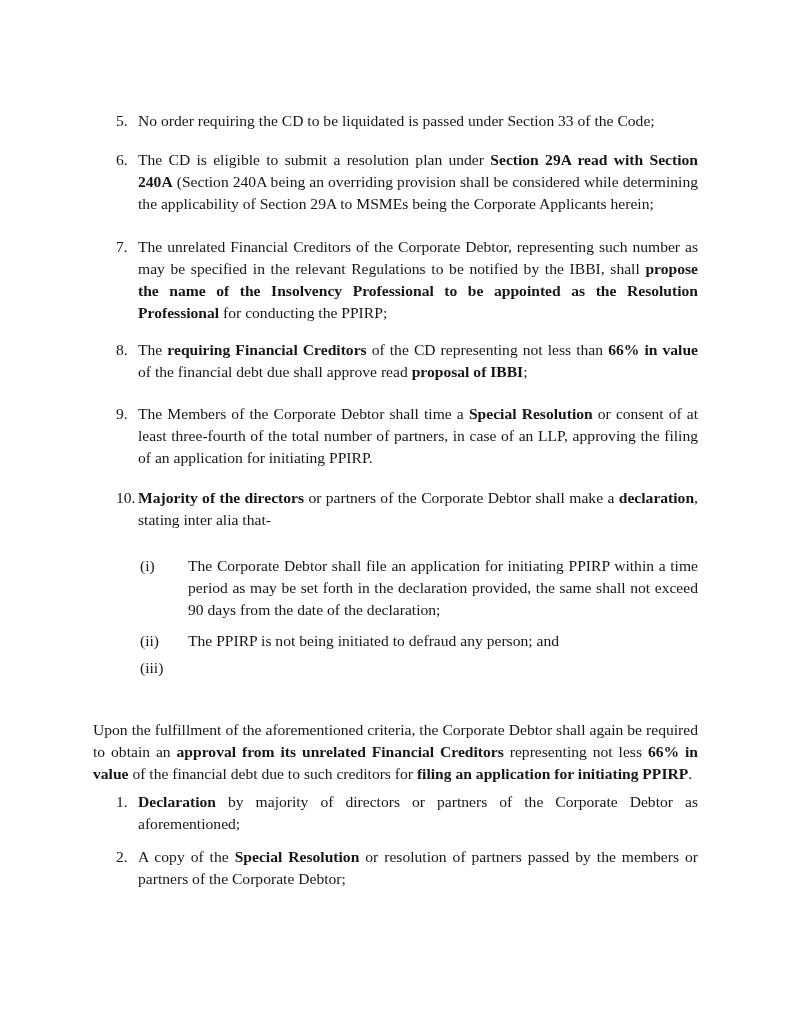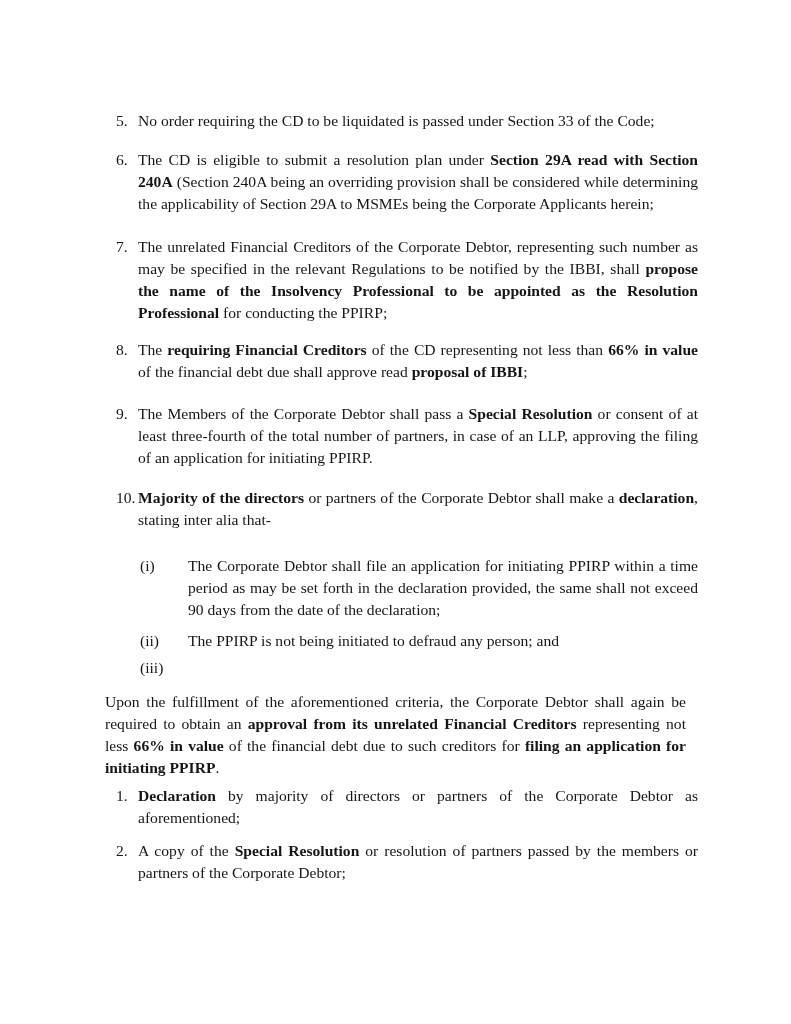--- a/index.html
+++ b/index.html
@@ -26,21 +26,21 @@
   }
   .li.sub .num {
     flex: 0 0 95px;
     padding-left: 47px;
   }
   .li .txt {
     flex: 1;
     text-align: justify;
   }
   p.para {
-    margin: 12px;
+    margin: 0;
     text-align: justify;
   }
   b { font-weight: bold; }
 </style>
 </head>
 <body>
 
 <div class="page">
 
   <div class="li" style="margin-bottom:17px">
@@ -58,39 +58,39 @@
     <span class="txt"><span>The unrelated Financial Creditors of the Corporate Debtor, representing such number as may be specified in the relevant Regulations to be notified by the IBBI, shall </span><b>propose the name of the Insolvency Professional to be appointed as the Resolution Professional</b><span> for conducting the PPIRP;</span></span>
   </div>
 
   <div class="li" style="margin-bottom:20px">
     <span class="num">8.</span>
     <span class="txt"><span>The </span><b>requiring Financial Creditors</b><span> of the CD representing not less than </span><b>66% in value</b><span> of the financial debt due shall approve read </span><b>proposal of IBBI</b><span>;</span></span>
   </div>
 
   <div class="li" style="margin-bottom:18px">
     <span class="num">9.</span>
-    <span class="txt"><span>The Members of the Corporate Debtor shall pass a </span><b>Special Resolution</b><span> or consent of at least three-fourth of the total number of partners, in case of an LLP, approving the filing of an application for initiating PPIRP.</span></span>
+    <span class="txt"><span>The Members of the Corporate Debtor shall time a </span><b>Special Resolution</b><span> or consent of at least three-fourth of the total number of partners, in case of an LLP, approving the filing of an application for initiating PPIRP.</span></span>
   </div>
 
   <div class="li" style="margin-bottom:24px">
     <span class="num">10.</span>
     <span class="txt"><b>Majority of the directors</b><span> or partners of the Corporate Debtor shall make a </span><b>declaration</b><span>, stating inter alia that-</span></span>
   </div>
 
   <div class="li sub" style="margin-bottom:9px">
     <span class="num">(i)</span>
     <span class="txt"><span>The Corporate Debtor shall file an application for initiating PPIRP within a time period as may be set forth in the declaration provided, the same shall not exceed 90 days from the date of the declaration;</span></span>
   </div>
 
   <div class="li sub" style="margin-bottom:5px">
     <span class="num">(ii)</span>
     <span class="txt"><span>The PPIRP is not being initiated to defraud any person; and</span></span>
   </div>
 
-  <div class="li sub" style="margin-bottom:12px">
+  <div class="li sub" style="margin-bottom:40px">
     <span class="num">(iii)</span>
   </div>
 
   <p class="para" style="margin-bottom:6px"><span>Upon the fulfillment of the aforementioned criteria, the Corporate Debtor shall again be required to obtain an </span><b>approval from its unrelated Financial Creditors</b><span> representing not less </span><b>66% in value</b><span> of the financial debt due to such creditors for </span><b>filing an application for initiating PPIRP</b><span>.</span></p>
 
 
   <div class="li" style="margin-bottom:11px">
     <span class="num">1.</span>
     <span class="txt"><b>Declaration</b><span> by majority of directors or partners of the Corporate Debtor as aforementioned;</span></span>
   </div>

